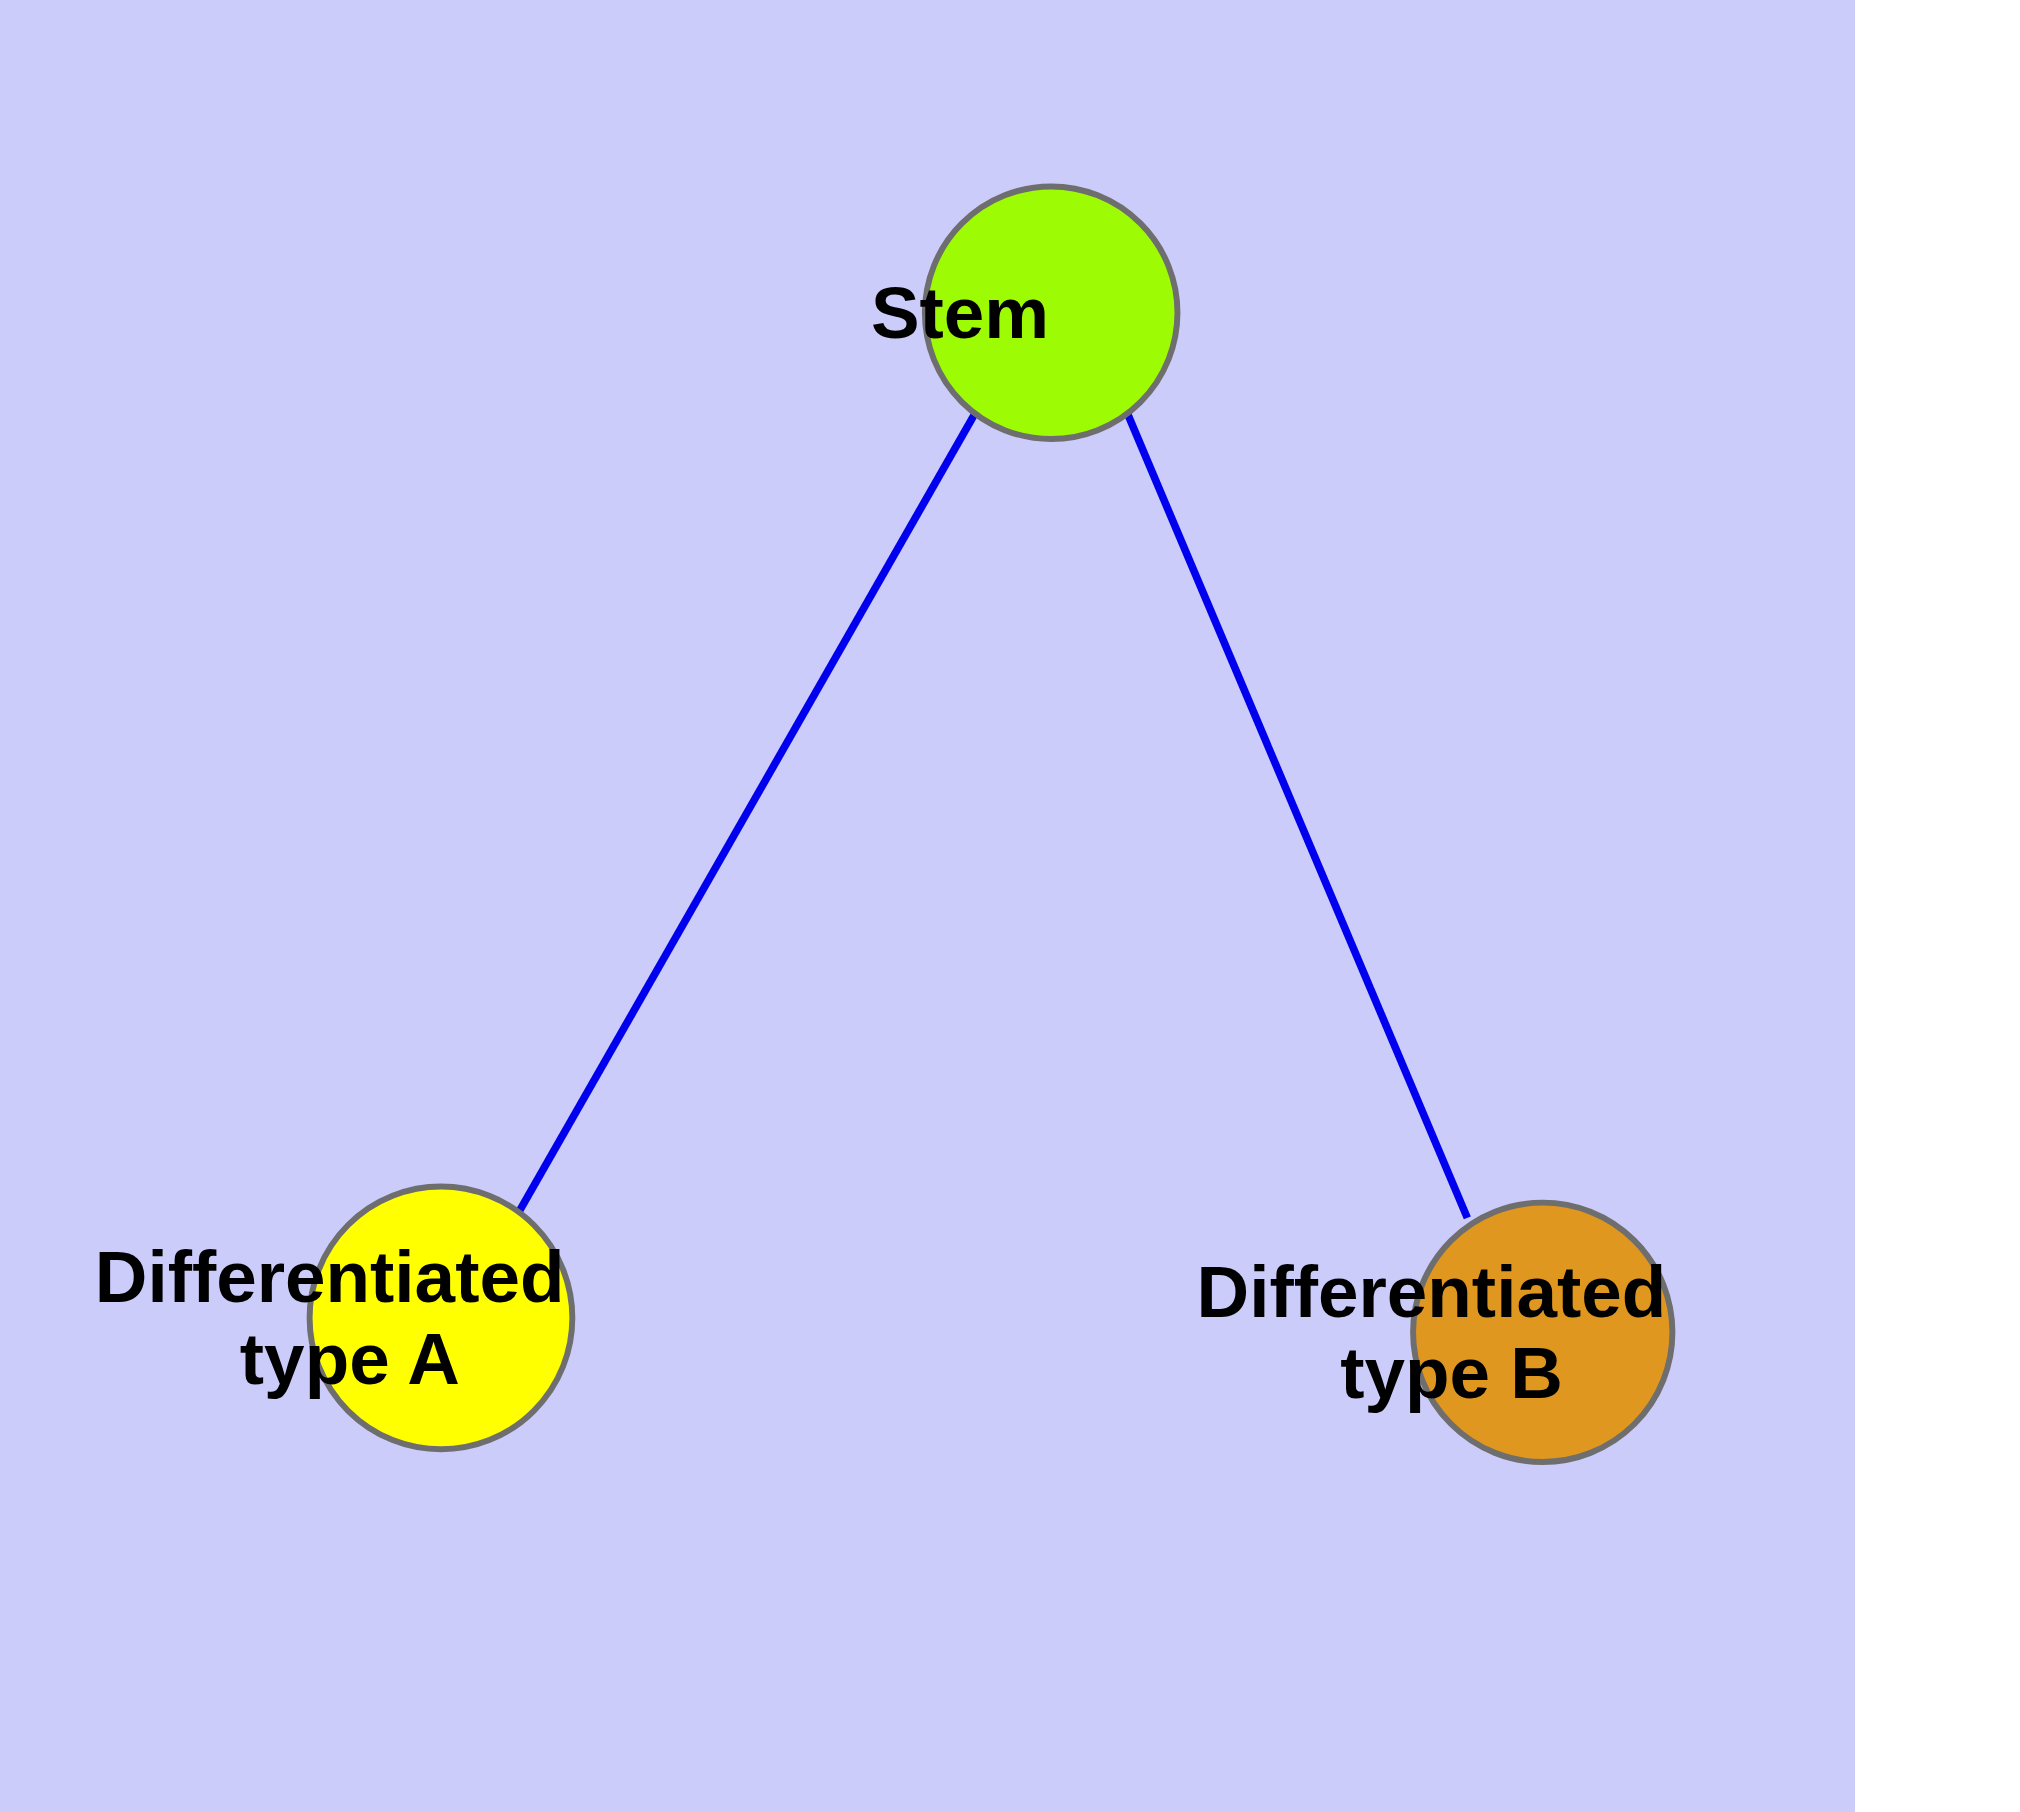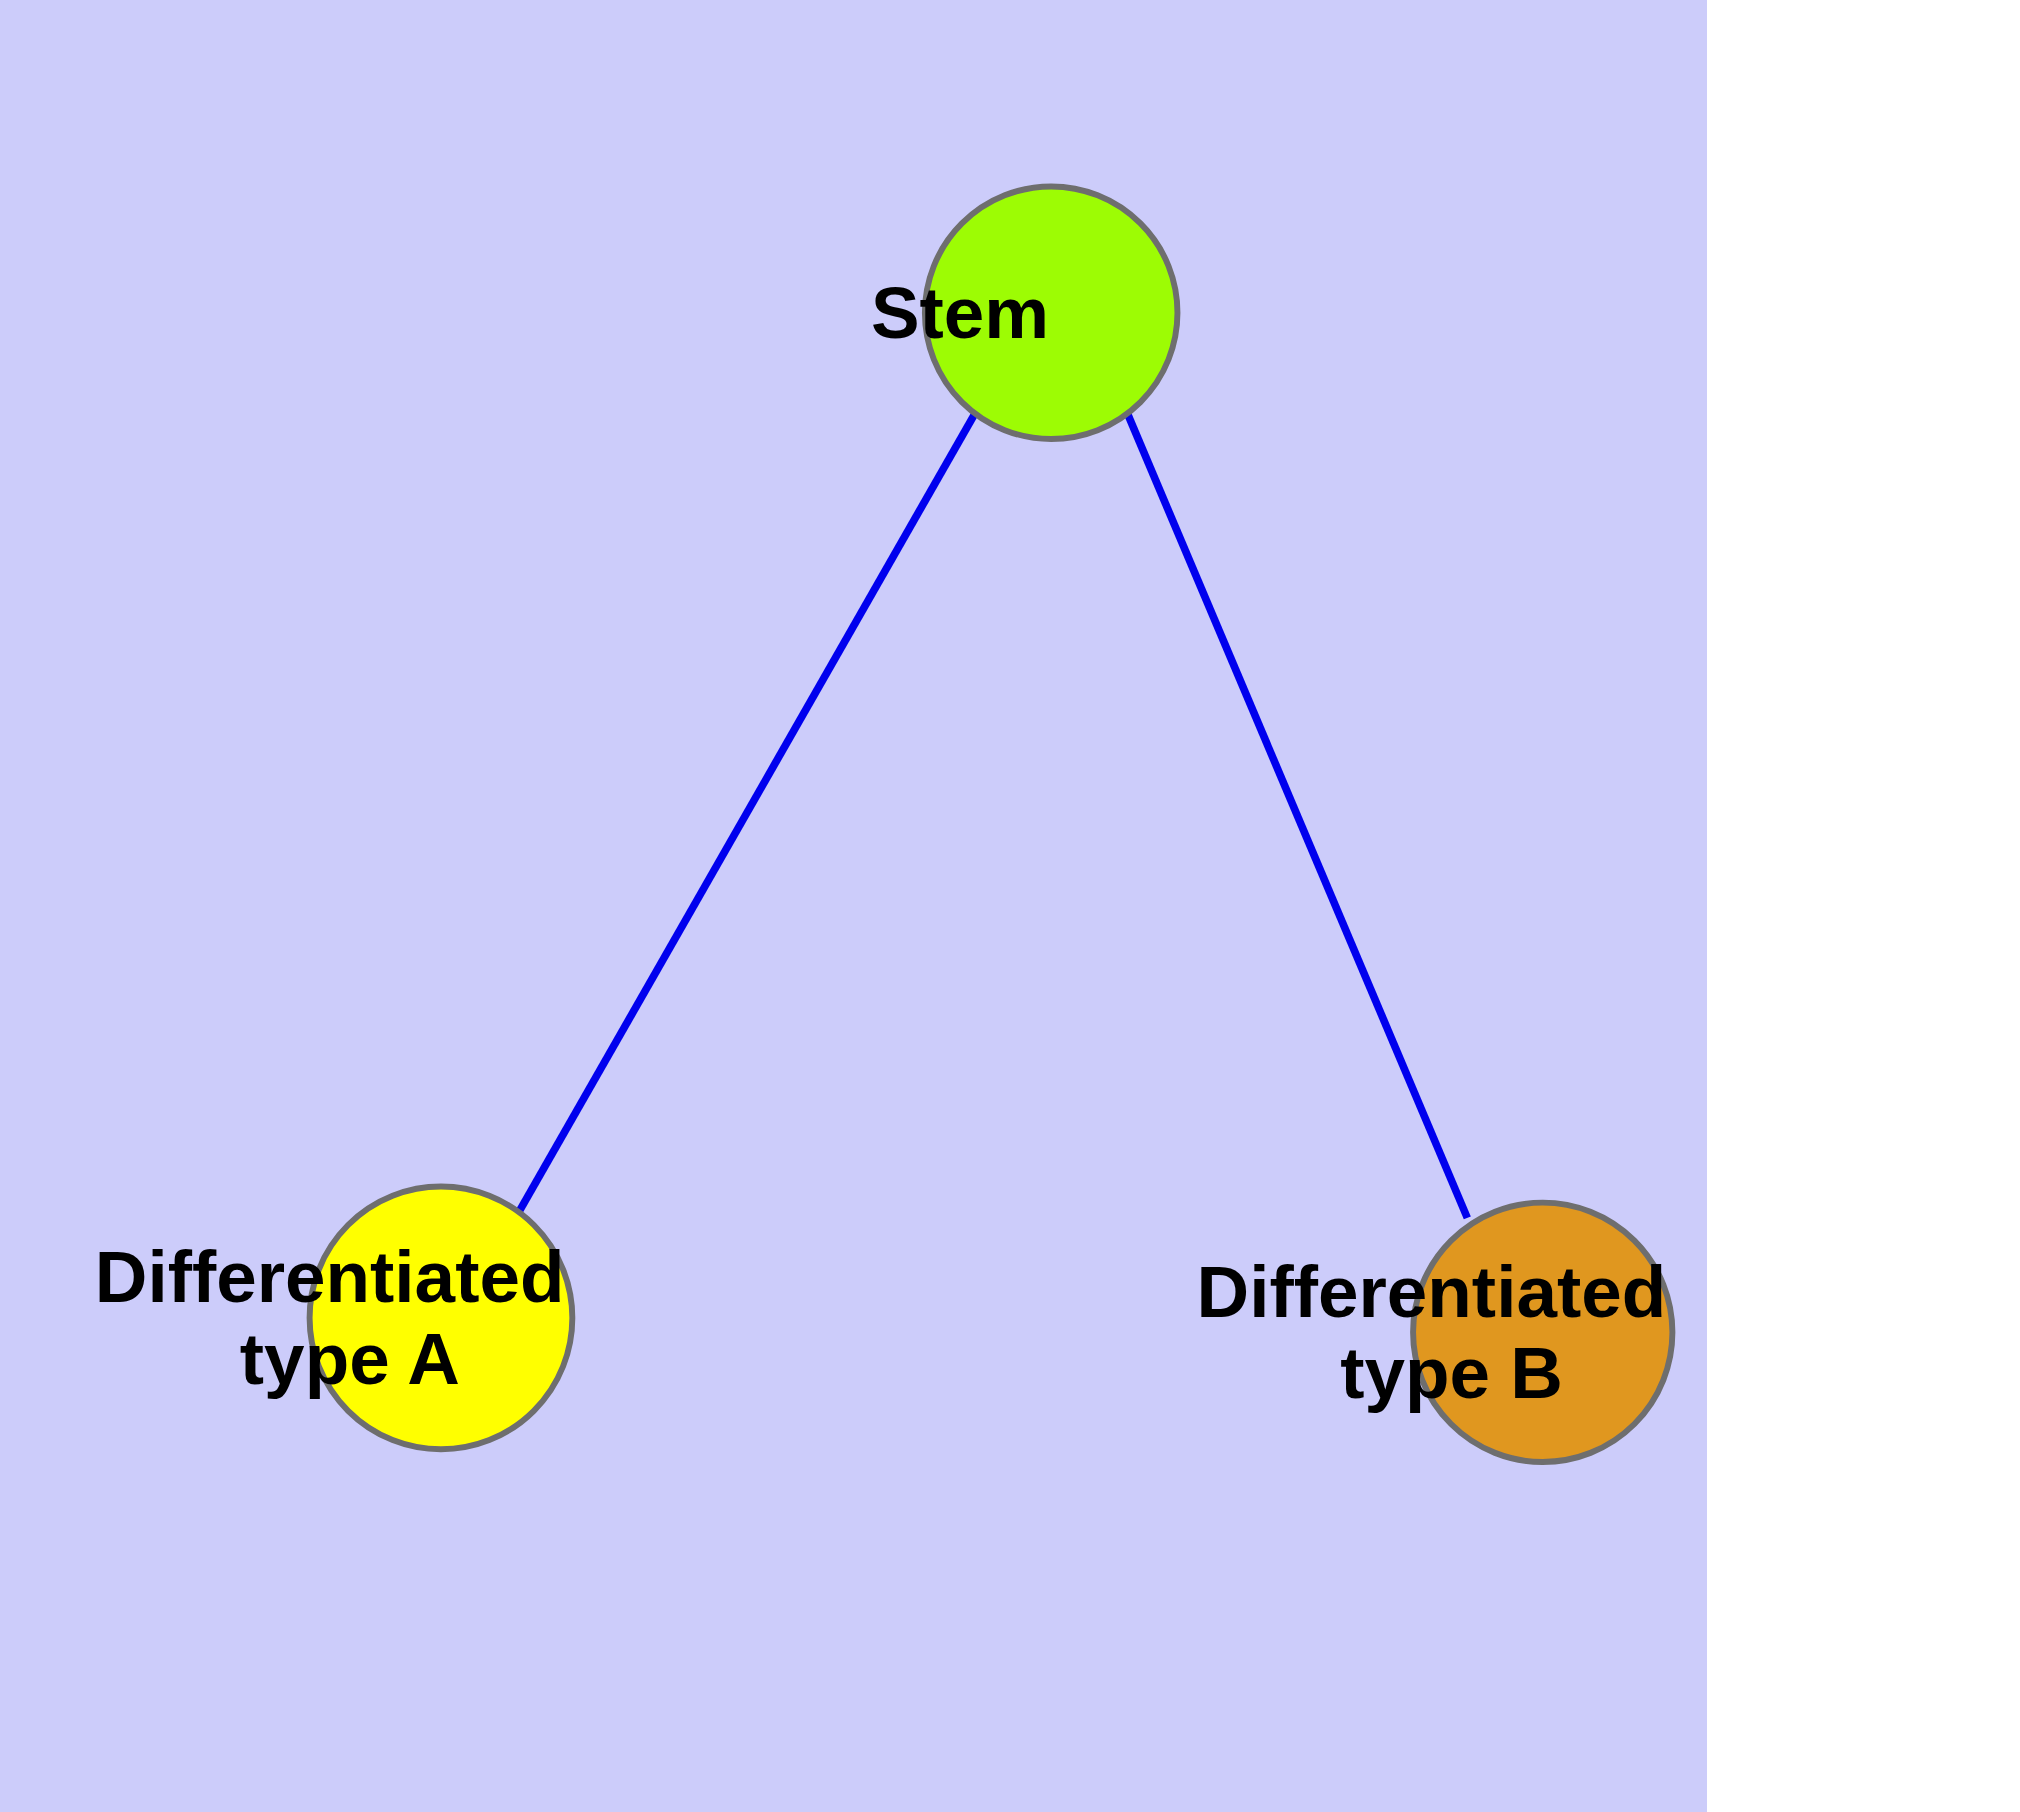--- a/index.html
+++ b/index.html
@@ -35,21 +35,21 @@
     font-weight: bold;
     fill: #000000;
     text-anchor: middle;
     dominant-baseline: middle;
     white-space: pre;
   }
 </style>
 </head>
 <body>
 
-<div id="stage" style="width: 1707px; height: 1812px; background: rgb(204, 204, 250);">
+<div id="stage" style="width: 1855px; height: 1812px; background: rgb(204, 204, 250);">
 
   <svg id="graph-svg" viewBox="0 0 2384 2138" xmlns="http://www.w3.org/2000/svg">
 
     <rect x="0" y="0" width="2384" height="2138" fill="#ccccfa"></rect>
 
     <g>
       <line class="edge-line" x1="1150" y1="488" x2="612" y2="1430" stroke="#0000ee" stroke-width="9"></line>
       <line class="edge-line" x1="1330" y1="488" x2="1731" y2="1437" stroke="#0000ee" stroke-width="9"></line>
     </g>
 

